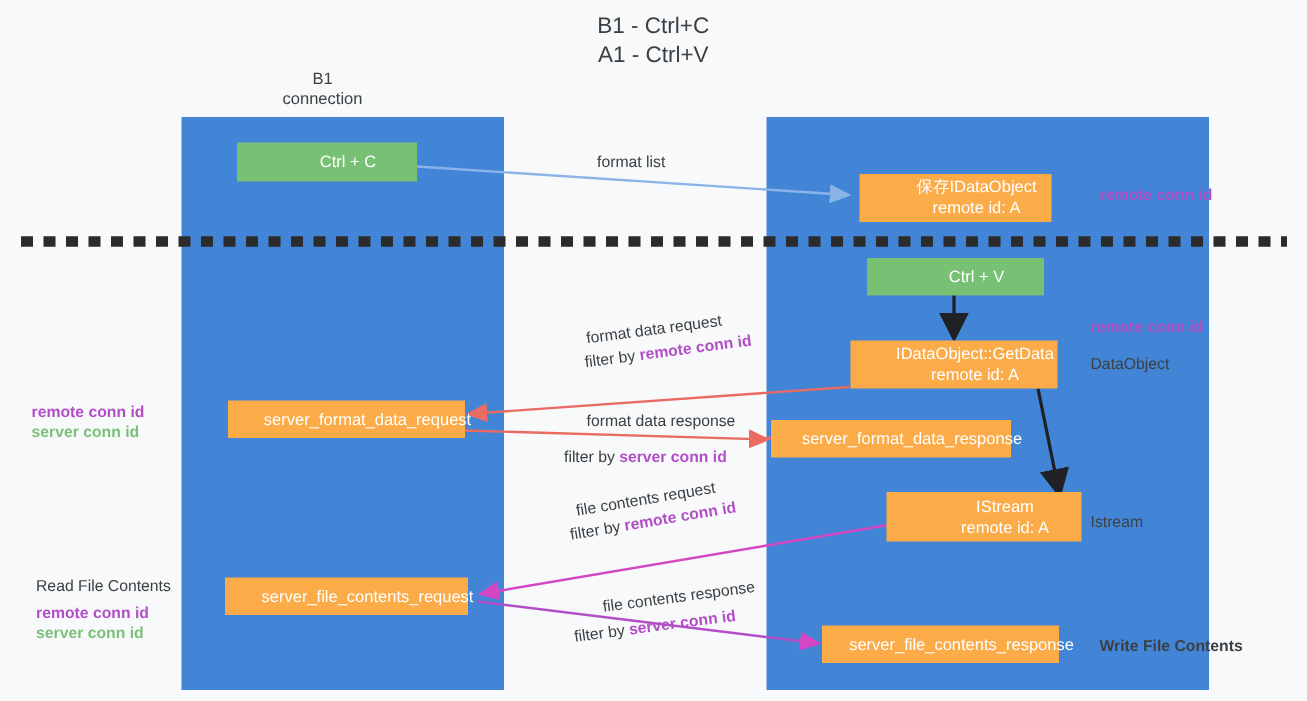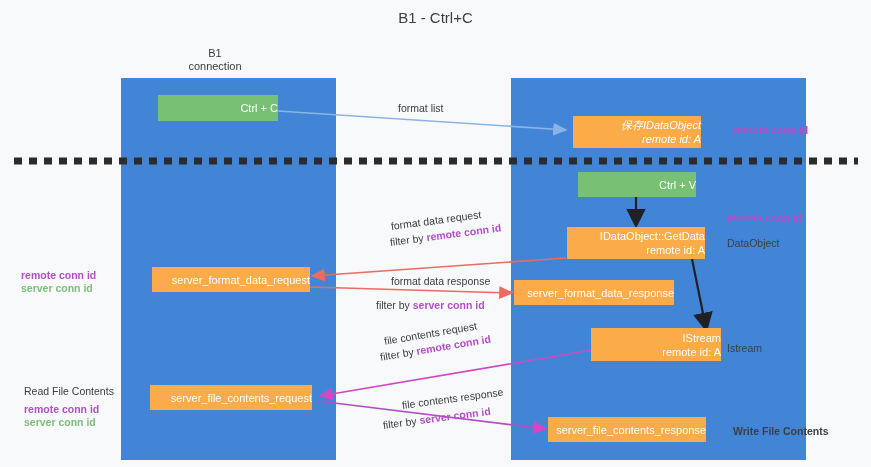--- a/index.html
+++ b/index.html
@@ -5,39 +5,40 @@
   html,body{margin:0;padding:0;background:#f8f9fa;}
   body{width:871px;height:467px;position:relative;overflow:hidden;
        font-family:"Liberation Sans","DejaVu Sans",sans-serif;
        -webkit-font-smoothing:antialiased;}
   .stage{position:absolute;left:0;top:0;width:871px;height:353px;}
   .col{position:absolute;background:#4285d6;}
   .colhead{position:absolute;text-align:center;color:#3c4043;font-size:11px;line-height:13px;}
   .title{position:absolute;width:871px;text-align:center;color:#3c4043;
          font-size:15px;line-height:19px;top:8px;left:0;}
   .box{position:absolute;box-sizing:border-box;display:flex;flex-direction:column;
-       align-items:flex-end;justify-content:center;color:#ffffff;font-size:11px;
+       align-items:center;justify-content:center;color:#ffffff;font-size:11px;
        line-height:14px;text-align:center;padding-left:28px;}
   .orange{background:#fbab48;}
   .green{background:#77c074;}
   .lbl{position:absolute;font-size:10.5px;line-height:14px;white-space:nowrap;}
   .dark{color:#3c4043;}
   .purple{color:#b24fc6;font-weight:bold;}
   .greenlbl{color:#7cbf7a;font-weight:bold;}
   .rot-a{transform:rotate(-7.5deg);transform-origin:left top;}
   .rot-b{transform:rotate(-9.5deg);transform-origin:left top;}
   svg.overlay{position:absolute;left:0;top:0;width:871px;height:467px;pointer-events:none;}
 </style>
 </head>
 <body>
 
 <div class="stage">
 
   <div class="title">
     <div>B1 - Ctrl+C</div>
+    <div>A1 - Ctrl+V</div>
   </div>
 
   <div class="colhead" style="left:145px;top:47px;width:140px;">
     <div>B1</div>
     <div>connection</div>
   </div>
   <div class="colhead" style="left:545px;top:47px;width:140px;">
   </div>
 
   <div class="col" style="left:121px;top:78px;width:215px;height:382px;"></div>
@@ -75,21 +76,21 @@
 
     <line x1="318" y1="401" x2="546" y2="429" stroke="#b24fc6" stroke-width="1.6" marker-end="url(#ar-mag)"></line>
 
     <line x1="14" y1="161" x2="858" y2="161" stroke="#2b2b2b" stroke-width="7" stroke-dasharray="8 7"></line>
   </svg>
 
   <div class="box green" style="left:158px;top:95px;width:120px;height:26px;">
     <span>Ctrl + C</span>
   </div>
 
-  <div class="box orange" style="left:573px;top:116px;width:128px;height:32px;font-style:italic;">
+  <div class="box orange" style="left:573px;top:116px;width:128px;height:32px;">
     <span>保存IDataObject</span>
     <span>remote id: A</span>
   </div>
 
   <div class="box green" style="left:578px;top:172px;width:118px;height:25px;">
     <span>Ctrl + V</span>
   </div>
 
   <div class="box orange" style="left:567px;top:227px;width:138px;height:32px;">
     <span>IDataObject::GetData</span>

